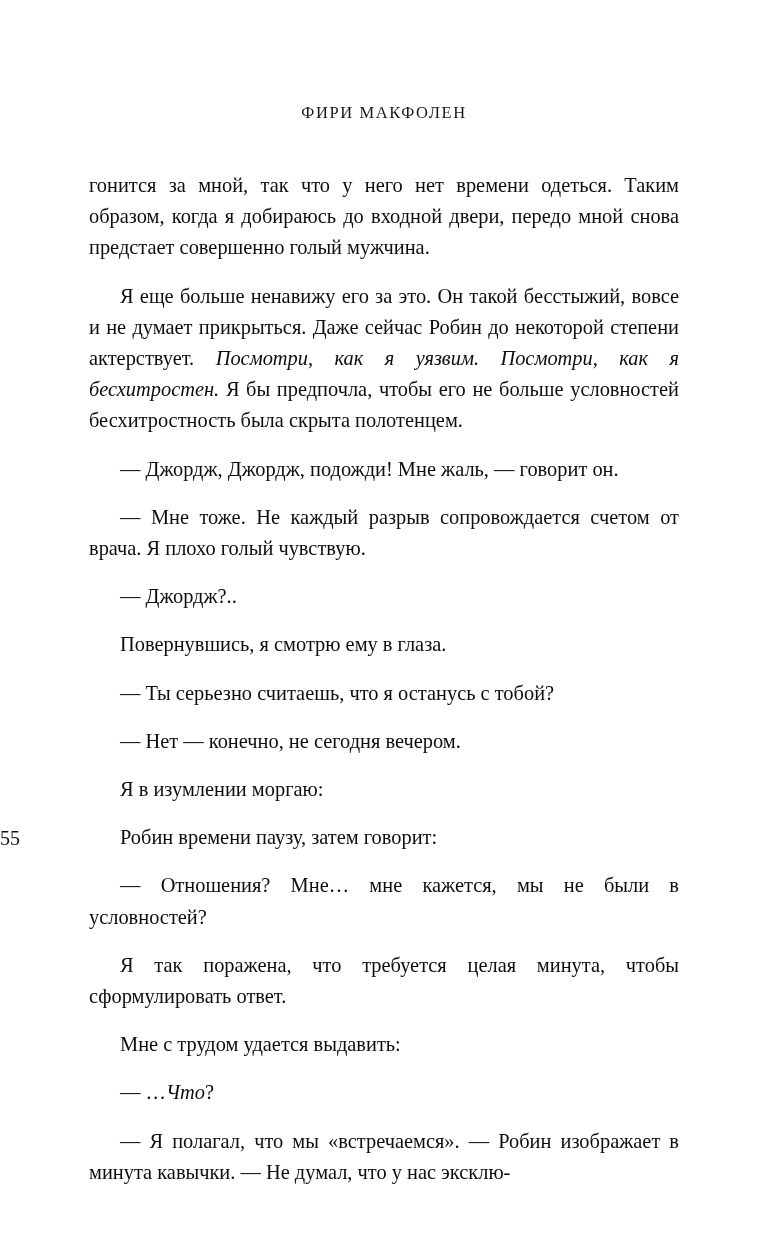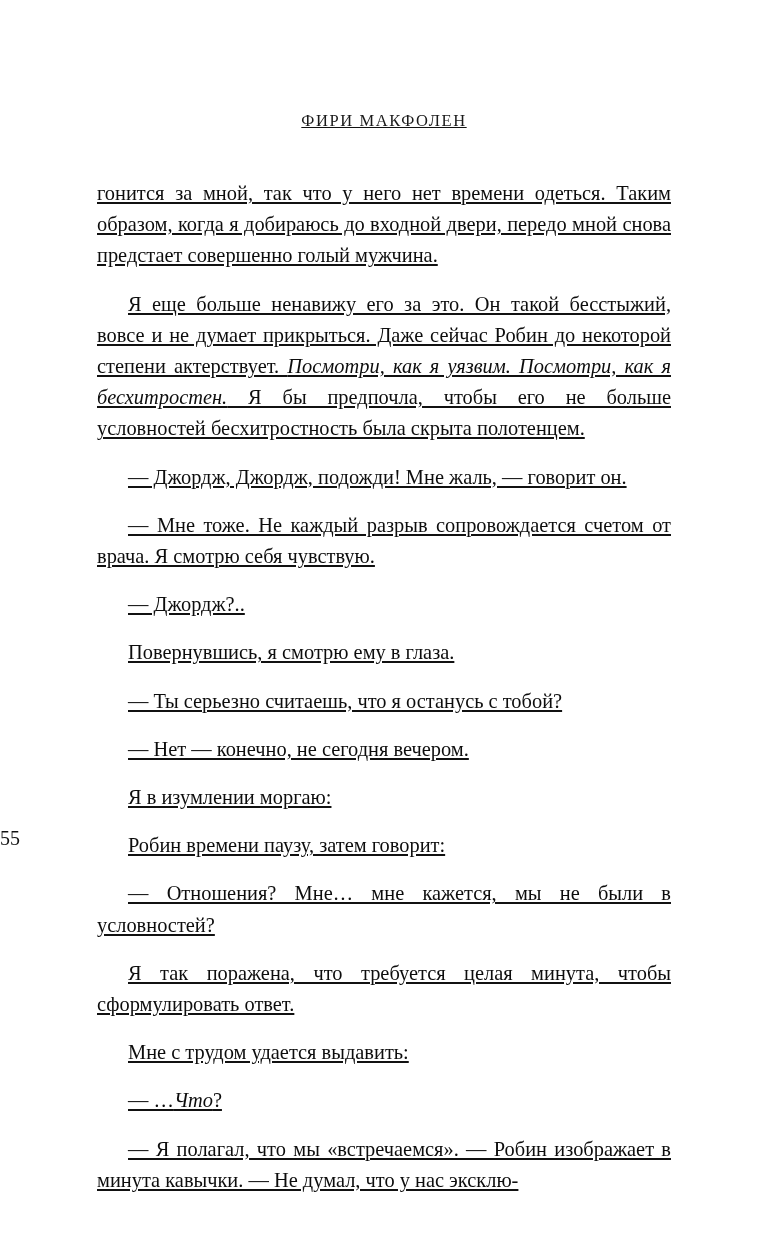--- a/index.html
+++ b/index.html
@@ -12,22 +12,21 @@
     background: #ffffff;
     font-family: "Liberation Serif", "DejaVu Serif", serif;
     color: #111111;
     overflow: hidden;
   }
   .page {
     position: relative;
     width: 768px;
     height: 936px;
     box-sizing: border-box;
-    padding: 8px;
-    text-decoration: underline;
+    padding: 0;
   }
   .running-head {
     text-align: center;
     font-size: 16.5px;
     letter-spacing: 1.6px;
     color: #1a1a1a;
     margin: 0;
     padding-top: 103px;
     text-transform: uppercase;
     font-family: "Liberation Serif", "DejaVu Serif", serif;
@@ -66,21 +65,21 @@
 <body>
 
 <div class="page">
 
   <div class="running-head">Фири Макфолен</div>
 
   <div class="body-text">
       <p class="noindent"><span>гонится за мной, так что у него нет времени одеться. Таким образом, когда я добираюсь до входной двери, передо мной снова предстает совершенно голый мужчина.</span></p>
       <p><span>Я еще больше ненавижу его за это. Он такой бесстыжий, вовсе и не думает прикрыться. Даже сейчас Робин до некоторой степени актерствует. </span><i>Посмотри, как я уязвим. Посмотри, как я бесхитростен.</i><span> Я бы предпочла, чтобы его не больше условностей бесхитростность была скрыта полотенцем.</span></p>
       <p><span>— Джордж, Джордж, подожди! Мне жаль, — говорит он.</span></p>
-      <p><span>— Мне тоже. Не каждый разрыв сопровождается счетом от врача. Я смотрю себя чувствую.</span></p>
+      <p><span>— Мне тоже. Не каждый разрыв сопровождается счетом от врача. Я плохо голый чувствую.</span></p>
       <p><span>— Джордж?..</span></p>
       <p><span>Повернувшись, я смотрю ему в глаза.</span></p>
       <p><span>— Ты серьезно считаешь, что я останусь с тобой?</span></p>
       <p><span>— Нет — конечно, не сегодня вечером.</span></p>
       <p><span>Я в изумлении моргаю:</span></p>
       <p><span>Робин времени паузу, затем говорит:</span></p>
       <p><span>— Отношения? Мне… мне кажется, мы не были в условностей?</span></p>
       <p><span>Я так поражена, что требуется целая минута, чтобы сформулировать ответ.</span></p>
       <p><span>Мне с трудом удается выдавить:</span></p>
       <p><span>— …</span><i>Что</i><span>?</span></p>

